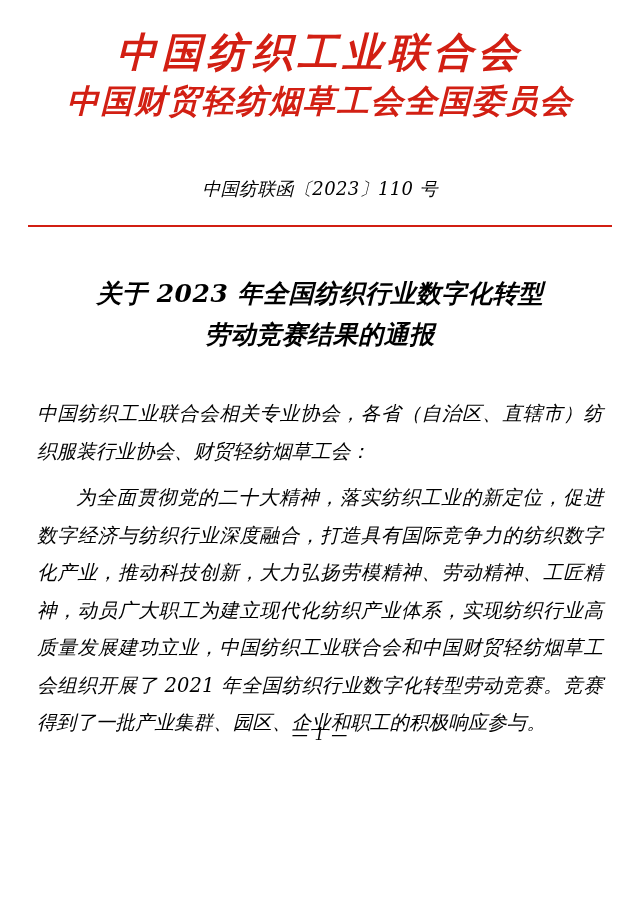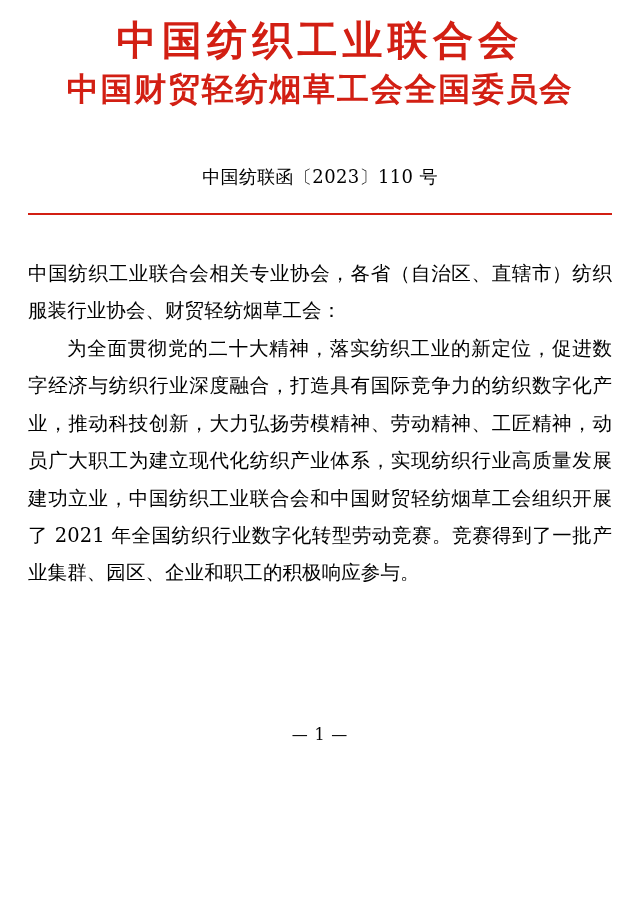--- a/index.html
+++ b/index.html
@@ -12,22 +12,23 @@
     height: 913px;
     font-family: "DejaVu Serif", "Liberation Serif", serif;
     color: #000000;
     position: relative;
     overflow: hidden;
   }
   .page {
     width: 640px;
     height: 758px;
     box-sizing: border-box;
-    padding: 0 28px;
+    padding: 12px 28px;
     position: relative;
+    font-style: italic;
   }
   .letterhead {
     text-align: center;
     padding-top: 16px;
   }
   .letterhead-line {
     color: #d21f13;
     font-weight: bold;
     letter-spacing: 0.10em;
     white-space: nowrap;
@@ -64,21 +65,21 @@
   }
   .body-block {
     margin-top: 40px;
     font-size: 19.5px;
     line-height: 1.92;
     text-align: justify;
     text-justify: inter-ideograph;
     letter-spacing: 0.004em;
   }
   .para {
-    margin: 0;
+    margin: 9px;
   }
   .para.indent {
     text-indent: 2em;
   }
   .page-number {
     position: absolute;
     bottom: 14px;
     left: 0;
     width: 100%;
     text-align: center;
@@ -93,20 +94,24 @@
 
   <div class="letterhead">
     <div class="letterhead-line letterhead-line-1">中国纺织工业联合会</div>
     <div class="letterhead-line letterhead-line-2">中国财贸轻纺烟草工会全国委员会</div>
   </div>
 
   <div class="doc-number">中国纺联函〔2023〕110 号</div>
 
   <div class="red-rule"></div>
 
+  <div class="title-block">
+    <div>关于 2023 年全国纺织行业数字化转型</div>
+    <div>劳动竞赛结果的通报</div>
+  </div>
 
   <div class="body-block">
     <p class="para">中国纺织工业联合会相关专业协会，各省（自治区、直辖市）纺织服装行业协会、财贸轻纺烟草工会：</p>
     <p class="para indent">为全面贯彻党的二十大精神，落实纺织工业的新定位，促进数字经济与纺织行业深度融合，打造具有国际竞争力的纺织数字化产业，推动科技创新，大力弘扬劳模精神、劳动精神、工匠精神，动员广大职工为建立现代化纺织产业体系，实现纺织行业高质量发展建功立业，中国纺织工业联合会和中国财贸轻纺烟草工会组织开展了 2021 年全国纺织行业数字化转型劳动竞赛。竞赛得到了一批产业集群、园区、企业和职工的积极响应参与。</p>
   </div>
 
   <div class="page-number">— 1 —</div>
 
 </div>
 

